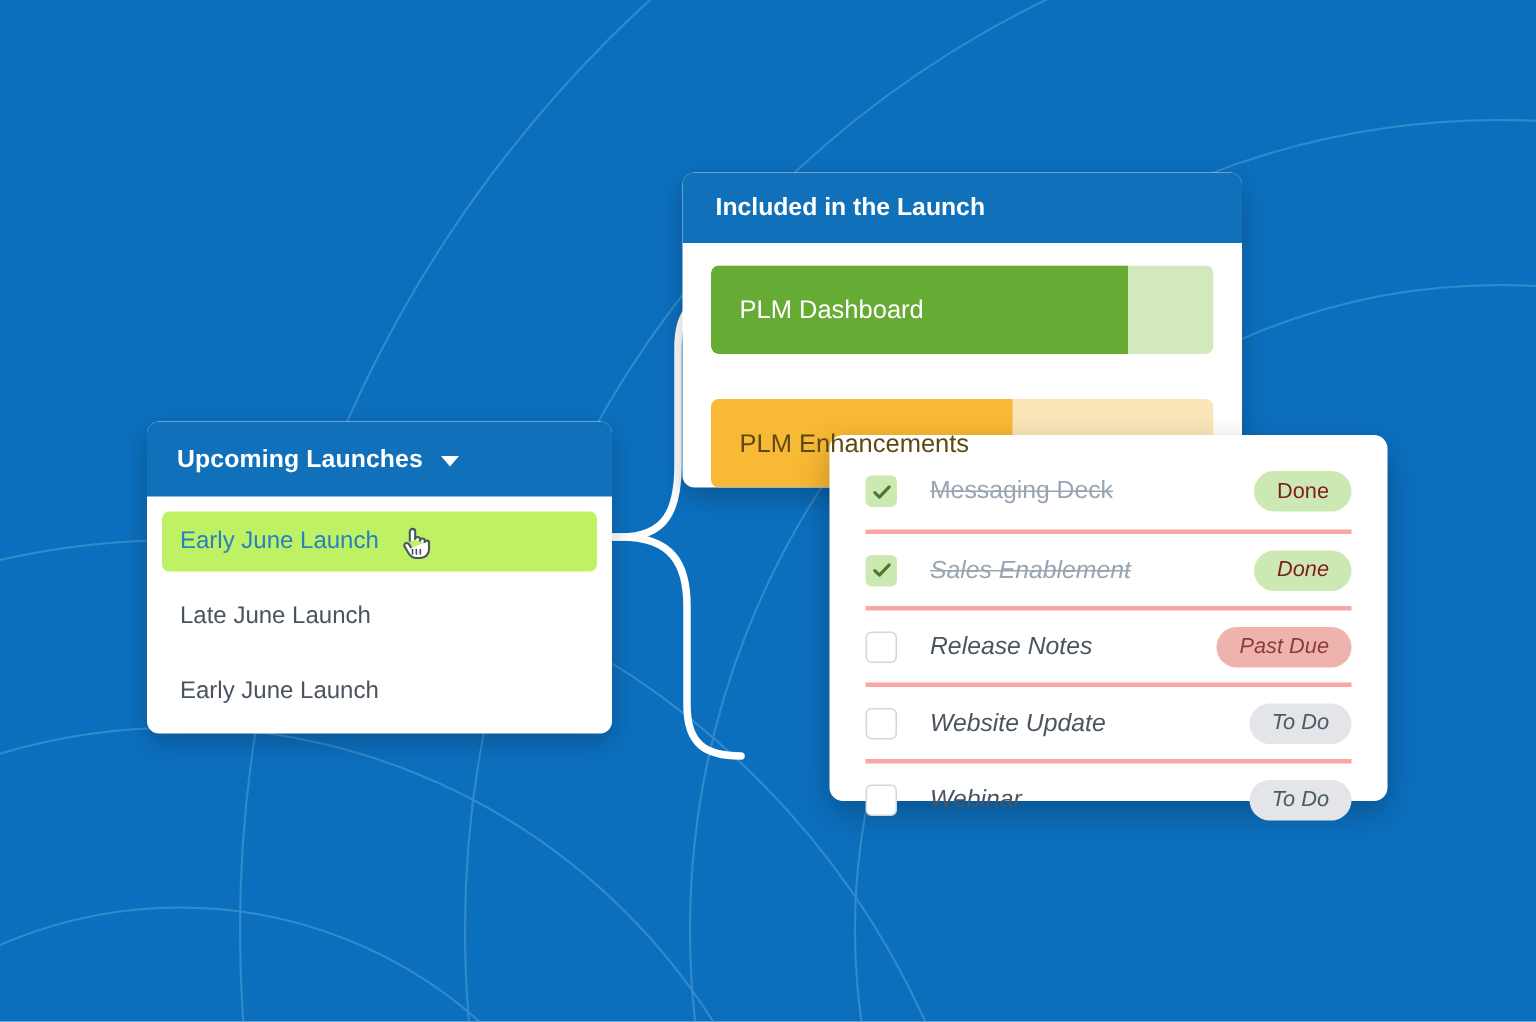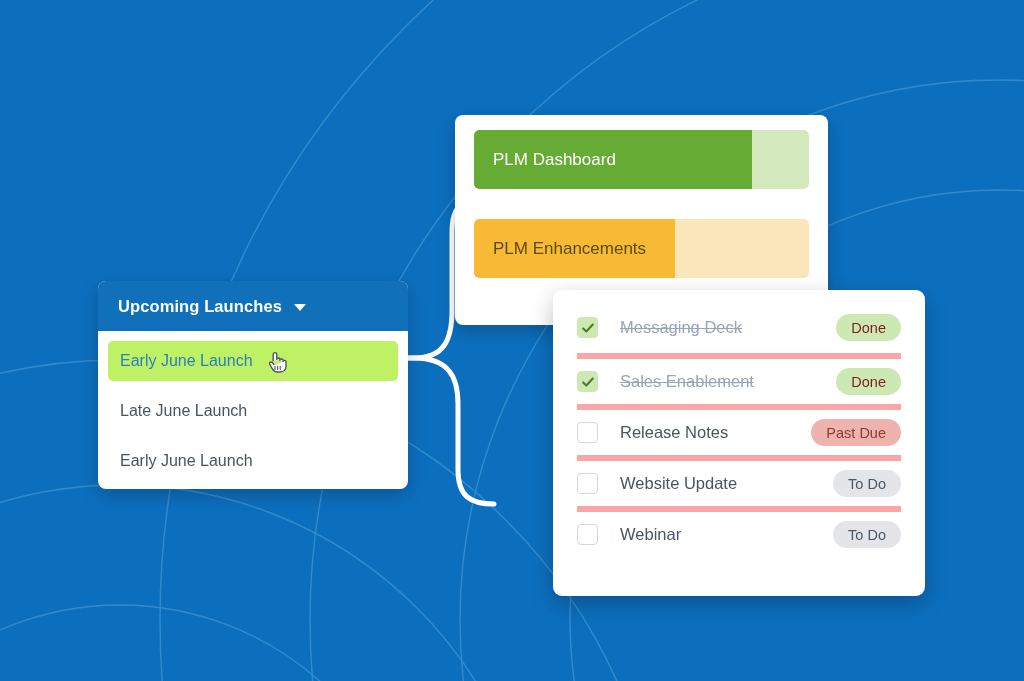--- a/index.html
+++ b/index.html
@@ -106,32 +106,32 @@
     padding-left: 19px;
     font-size: 17px;
     font-weight: 500;
     z-index: 2;
   }
 
   
   #checklist-card {
     position: absolute;
     left: 553px; top: 290px;
-    width: 372px; height: 306px;
+    width: 372px; height: 244px;
     background: #ffffff;
     border-radius: 9px;
     box-shadow: 0 8px 22px rgba(0,0,0,0.25);
     padding: 12px 24px;
   }
   .check-row {
     height: 51px;
     display: flex; align-items: center;
     gap: 0;
   }
-  .check-row + .check-row { border-top: 6px solid #fca5a5; }
+  .check-row + .check-row { border-top: 3px solid #fca5a5; font-style: italic; }
   .checkbox {
     width: 21px; height: 21px;
     border-radius: 4px;
     flex: 0 0 auto;
     display: flex; align-items: center; justify-content: center;
   }
   .checkbox.unchecked { background: #ffffff; border: 1.6px solid #d2d7dd; }
   .checkbox.checked { background: #cde9b3; border: 1.6px solid #cde9b3; }
   .checkbox svg { display: block; }
   .check-label {
@@ -174,20 +174,23 @@
       <circle cx="120" cy="905" r="300"></circle>
     </g>
   </svg>
 
   <svg id="connectors" viewBox="0 0 1024 681" fill="none">
     <path d="M388 358 H414 C444 358 452 340 452 310 V232 C452 206 462 198 486 198" stroke="#ffffff" stroke-width="5" fill="none" stroke-linecap="round"></path>
     <path d="M388 358 H414 C448 358 458 376 458 404 V470 C458 496 470 504 494 504" stroke="#ffffff" stroke-width="5" fill="none" stroke-linecap="round"></path>
   </svg>
 
   <div id="launch-card">
+    <div id="launch-card-header">
+      <span id="launch-card-title">Included in the Launch</span>
+    </div>
     <div id="launch-card-body">
 
       <div class="progress-row">
         <div class="progress-track" style="background:#d3e8bd;"></div>
         <div class="progress-fill" style="background:#66ab33;width:83%;"></div>
         <span class="progress-label" style="color:#ffffff;">PLM Dashboard</span>
       </div>
 
       <div class="progress-row">
         <div class="progress-track" style="background:#fae6b8;"></div>

